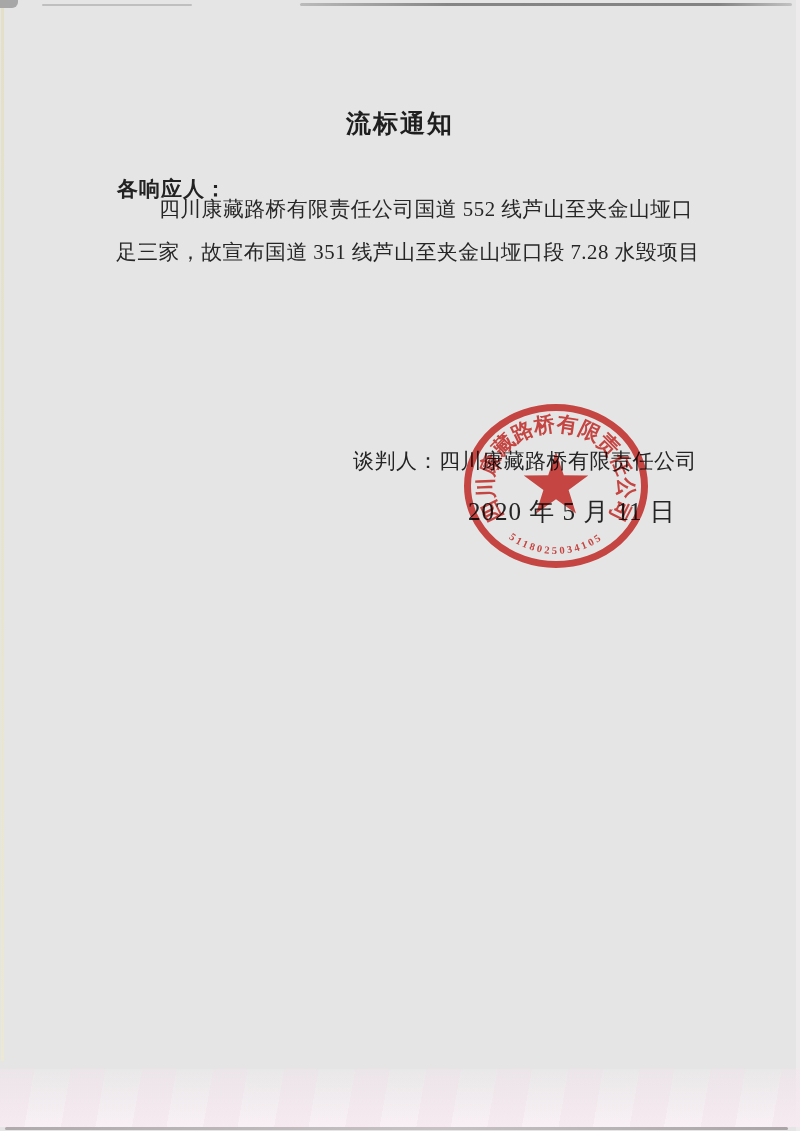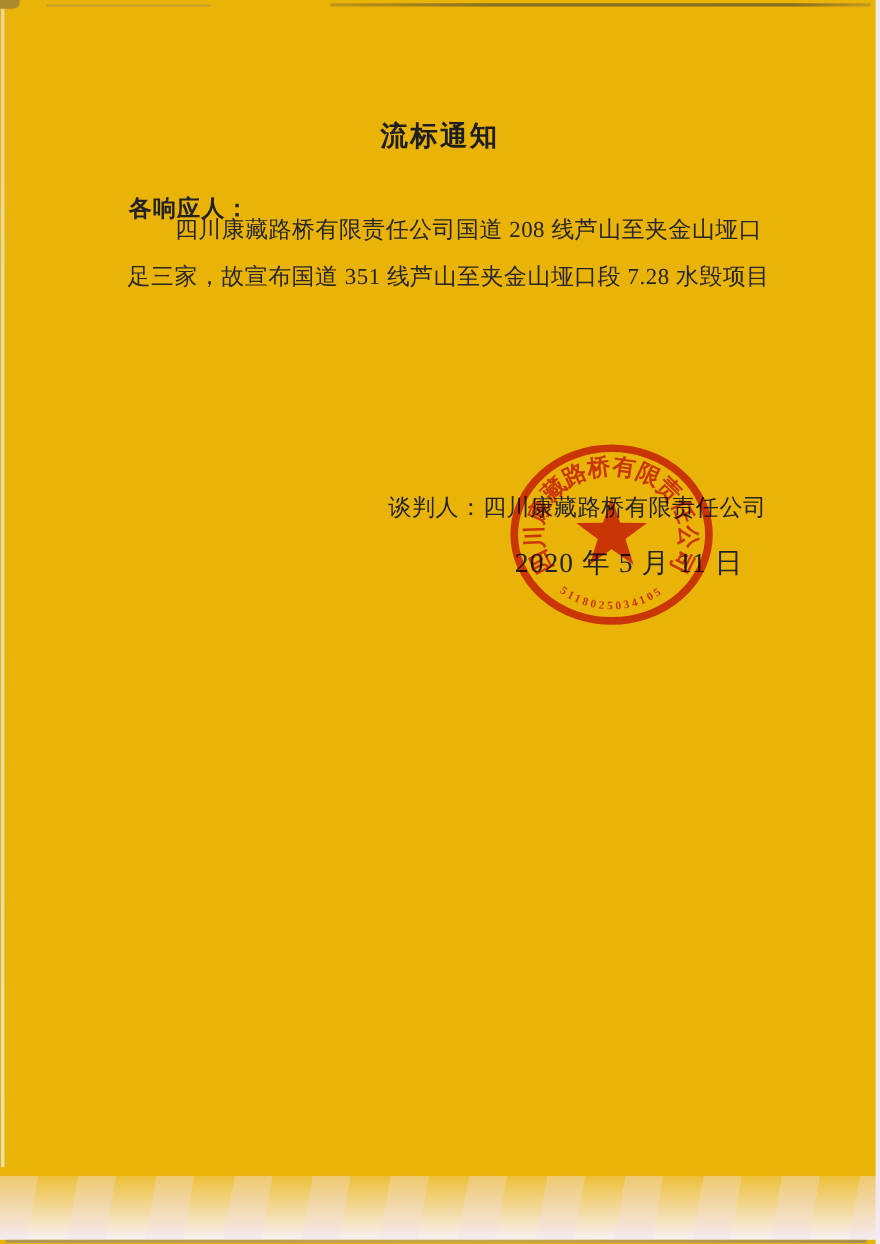--- a/index.html
+++ b/index.html
@@ -5,21 +5,21 @@
   html, body { margin: 0; padding: 0; }
   body {
     width: 800px; height: 1131px;
     background: #ffffff;
     font-family: "Liberation Serif", "DejaVu Serif", serif;
     overflow: hidden;
   }
   .page {
     position: relative;
     width: 800px; height: 1131px;
-    background: #eab308;
+    background: #e5e5e5;
     color: #2b2b2b;
   }
   
   .scan-edge-top {
     position: absolute; top: 3px; left: 300px; right: 8px; height: 3px;
     background: linear-gradient(to right, rgba(60,60,60,.25), rgba(55,55,55,.55) 30%, rgba(50,50,50,.55) 85%, rgba(90,90,90,.25));
     border-radius: 2px;
   }
   .scan-edge-top2 {
     position: absolute; top: 4px; left: 42px; width: 150px; height: 2px;
@@ -101,21 +101,21 @@
   <div class="scan-edge-left"></div>
   <div class="scan-edge-right"></div>
   <div class="scan-bottom-band"></div>
   <div class="scan-bottom-line"></div>
 
   <div class="doc-title">流标通知</div>
 
   <div class="salutation">各响应人：</div>
 
   <div class="body-block">
-    <div class="body-line indent">四川康藏路桥有限责任公司国道 208 线芦山至夹金山垭口</div>
+    <div class="body-line indent">四川康藏路桥有限责任公司国道 552 线芦山至夹金山垭口</div>
     <div class="body-line">足三家，故宣布国道 351 线芦山至夹金山垭口段 7.28 水毁项目</div>
   </div>
 
   <div class="signature-line">谈判人：四川康藏路桥有限责任公司</div>
   <div class="date-line">2020 年 5 月 11 日</div>
 
   <svg class="seal" viewBox="0 0 200 185" aria-hidden="true">
     <defs>
       <path id="seal-arc-top" d="M 55.5 130.9 A 63 55 0 1 1 144.5 130.9" fill="none"></path>
       <path id="seal-arc-bottom" d="M 47.7 140.1 A 74 68 0 0 0 152.3 140.1" fill="none"></path>

